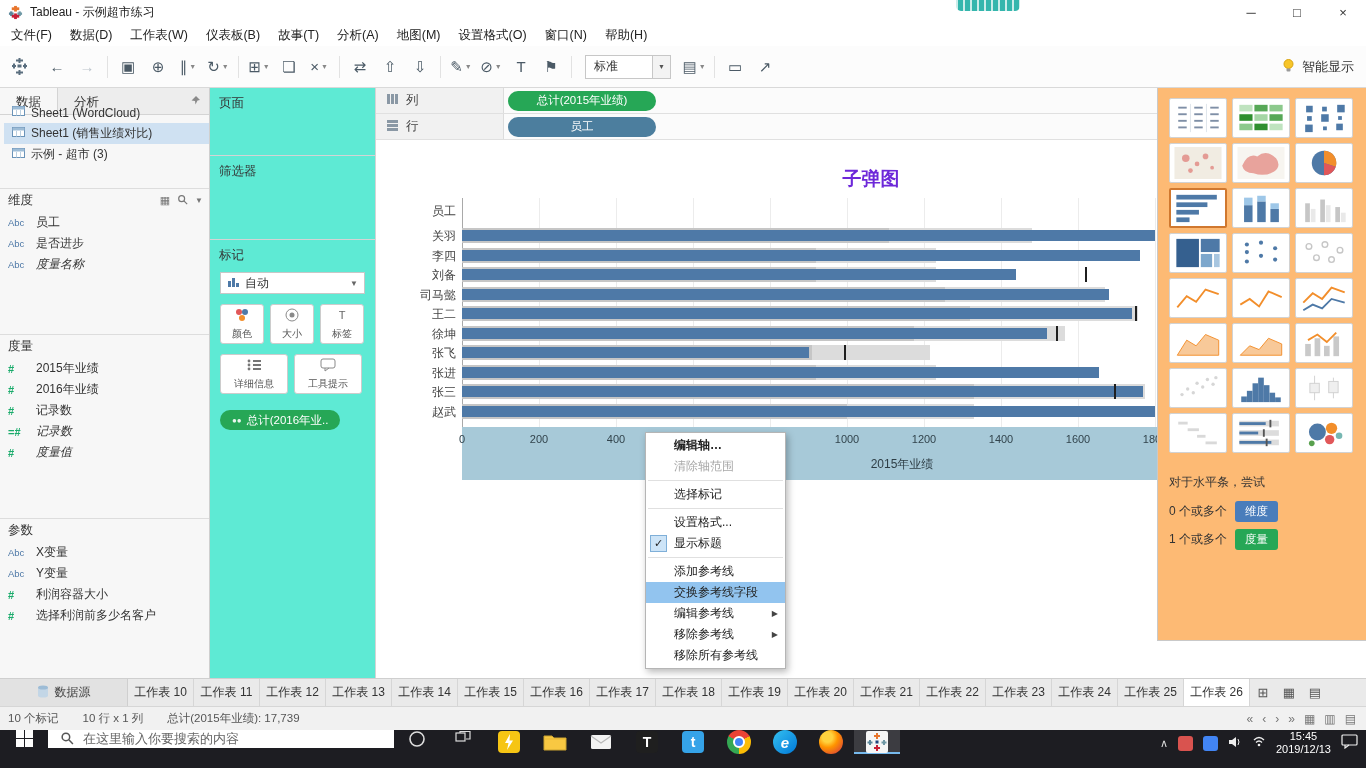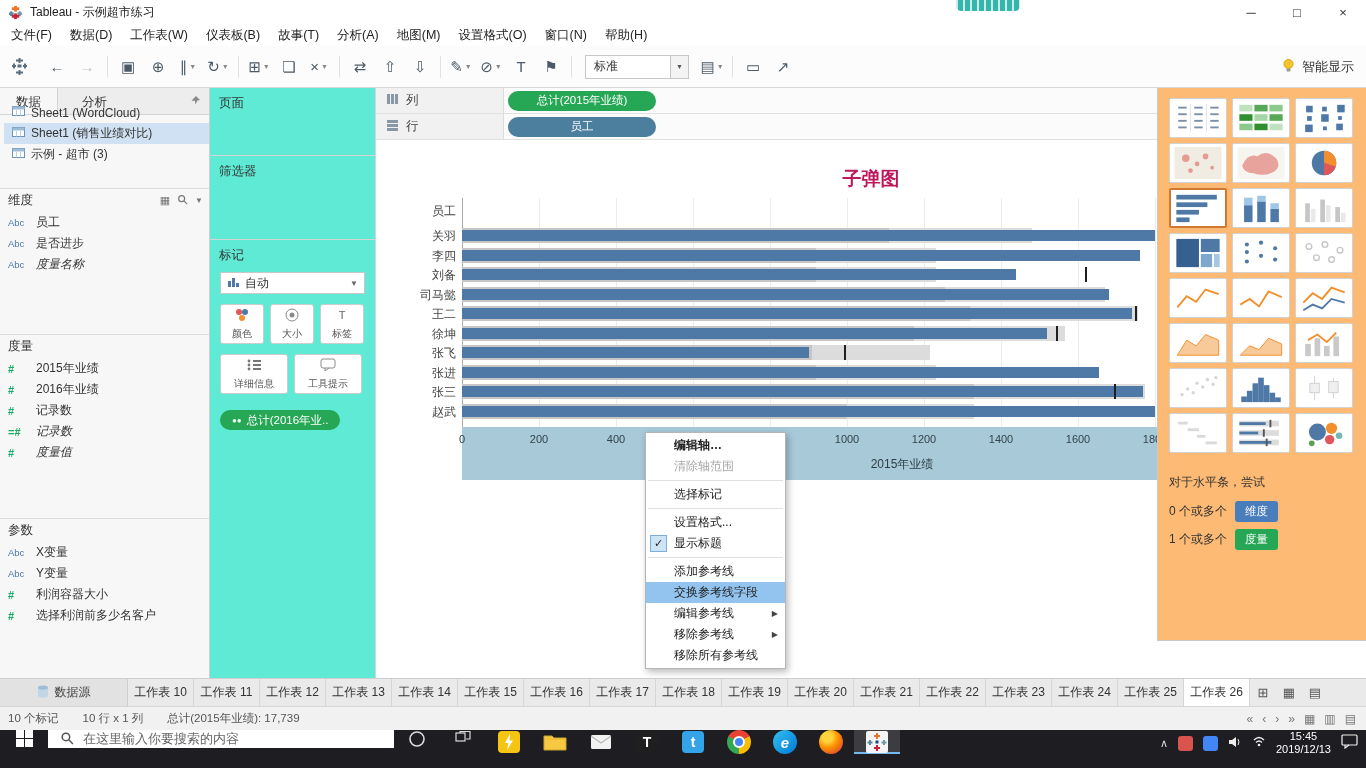--- a/index.html
+++ b/index.html
@@ -18,28 +18,28 @@
 .menubar{position:absolute;top:24px;left:0;width:100%;height:22px;background:#fff;display:flex;align-items:center;padding-left:2px;z-index:9;}
 .menu-item{padding:2px 9px;font-size:12.5px;color:#222;}
 
 
 .toolbar{position:absolute;top:46px;left:0;width:100%;height:42px;background:#fcfcfc;border-bottom:1px solid #d9d9d9;display:flex;align-items:center;padding-left:4px;z-index:8;}
 .ti{min-width:26px;height:28px;display:flex;align-items:center;justify-content:center;font-size:15px;color:#4b5a66;margin:0 2px;}
 .ti .caret{font-size:7px;color:#888;margin-left:2px;}
 .ti.disabled{color:#bcc5cc;}
 .ti.logo{margin-right:10px;}
 .tsep{width:1px;height:22px;background:#e2e2e2;margin:0 5px;}
-.fitbox{width:104px;height:24px;border:1px solid #c7c7c7;background:#fff;display:flex;align-items:center;margin:0 8px;justify-content:center;}
+.fitbox{width:86px;height:24px;border:1px solid #c7c7c7;background:#fff;display:flex;align-items:center;margin:0 8px;justify-content:center;}
 .fitbox .lbl{flex:1;padding-left:8px;font-size:12px;color:#333;}
 .fitbox .cbtn{width:18px;height:100%;border-left:1px solid #c7c7c7;background:#f3f3f3;display:flex;align-items:center;justify-content:center;font-size:7px;color:#555;}
 .showme-btn{margin-left:auto;margin-right:12px;display:flex;align-items:center;gap:6px;font-size:13px;color:#333;}
 
 
 .datapane{position:absolute;left:0;top:88px;width:210px;height:590px;background:#f7f7f7;border-right:1px solid #cfcfcf;z-index:5;}
-.dp-tabs{height:27px;display:flex;align-items:stretch;background:#ededed;border-bottom:1px solid #d4d4d4;gap:8px;}
+.dp-tabs{height:27px;display:flex;align-items:stretch;background:#ededed;border-bottom:1px solid #d4d4d4;}
 .dp-tab{padding:6px 16px 0;font-size:12.5px;color:#333;}
 .dp-tab.active{background:#f7f7f7;border-right:1px solid #d4d4d4;}
 .dp-pin{margin-left:auto;padding:7px 8px 0;}
 .sources{position:absolute;top:14px;left:4px;right:0;}
 .src-row{height:21px;display:flex;align-items:center;gap:6px;padding-left:8px;font-size:12px;color:#333;}
 .src-row.selected{background:#cfe1f2;}
 .dp-block{position:absolute;left:0;right:0;}
 .dp-section-h{height:24px;display:flex;align-items:center;padding:0 6px 0 8px;border-top:1px solid #ddd;color:#333;font-size:12.5px;gap:6px;}
 .dp-h-icons{margin-left:auto;display:flex;align-items:center;gap:7px;color:#777;font-size:11px;}
 .fr{height:21px;display:flex;align-items:center;padding-left:8px;font-size:12px;color:#333;}
@@ -67,21 +67,21 @@
 
 .shelf{position:absolute;left:376px;height:26px;display:flex;background:#fbfbfb;border-bottom:1px solid #e0e0e0;width:990px;z-index:4;}
 #shelf-cols{top:88px;}
 #shelf-rows{top:114px;}
 .shelf-label{width:128px;background:#f1f1f1;border-right:1px solid #dcdcdc;display:flex;align-items:center;gap:7px;padding-left:10px;color:#444;font-size:12.5px;}
 .shelf-body{flex:1;display:flex;align-items:center;padding-left:4px;}
 .shelf-pill{width:148px;}
 
 
 .sheet{position:absolute;left:376px;top:140px;width:990px;height:538px;background:#fff;z-index:1;}
-.chart-title{position:absolute;left:495px;top:26px;transform:translateX(-50%);font-family:"Liberation Serif",serif;font-size:19px;font-weight:bold;color:#be185d;}
+.chart-title{position:absolute;left:495px;top:26px;transform:translateX(-50%);font-family:"Liberation Serif",serif;font-size:19px;font-weight:bold;color:#6d28d9;}
 .row-header{position:absolute;left:0;top:63px;width:80px;text-align:right;font-size:12px;color:#444;}
 .row-label{position:absolute;left:0;width:80px;text-align:right;height:20px;line-height:20px;font-size:12px;color:#444;}
 .gl{position:absolute;top:58px;height:229px;width:1px;background:#ececec;}
 .axline{position:absolute;top:58px;height:229px;width:1px;background:#a9a9a9;}
 .bar-band-o{position:absolute;height:15px;top:2px;}
 .bar-band-i{position:absolute;height:15px;top:2px;}
 .bar-val{position:absolute;height:11px;top:4px;}
 .bar-ref{position:absolute;width:2px;height:15px;top:2px;}
 .bchart-row{position:absolute;left:86px;height:19.5px;width:904px;}
 .axisband{position:absolute;left:86px;top:287px;width:904px;height:53px;}

